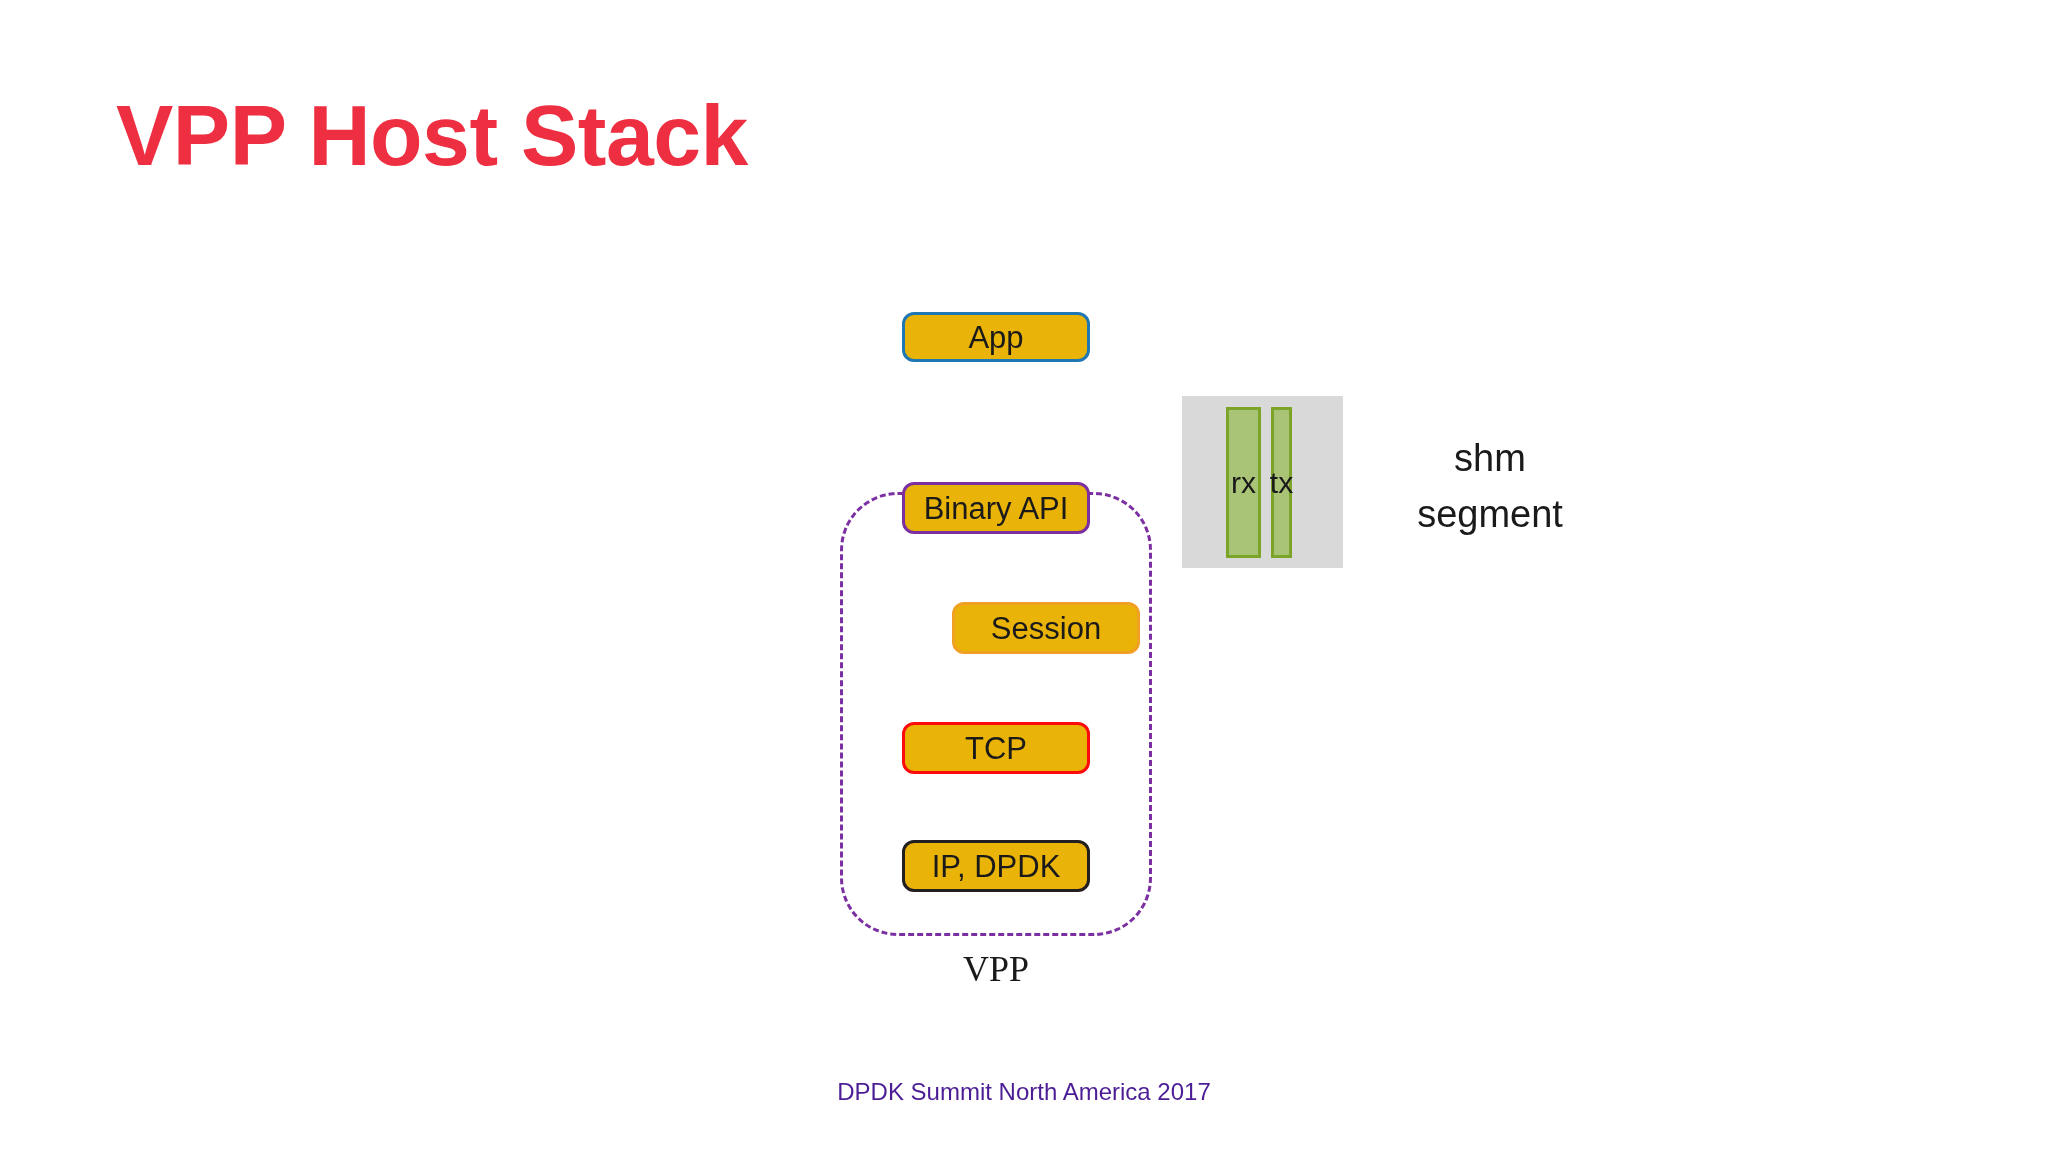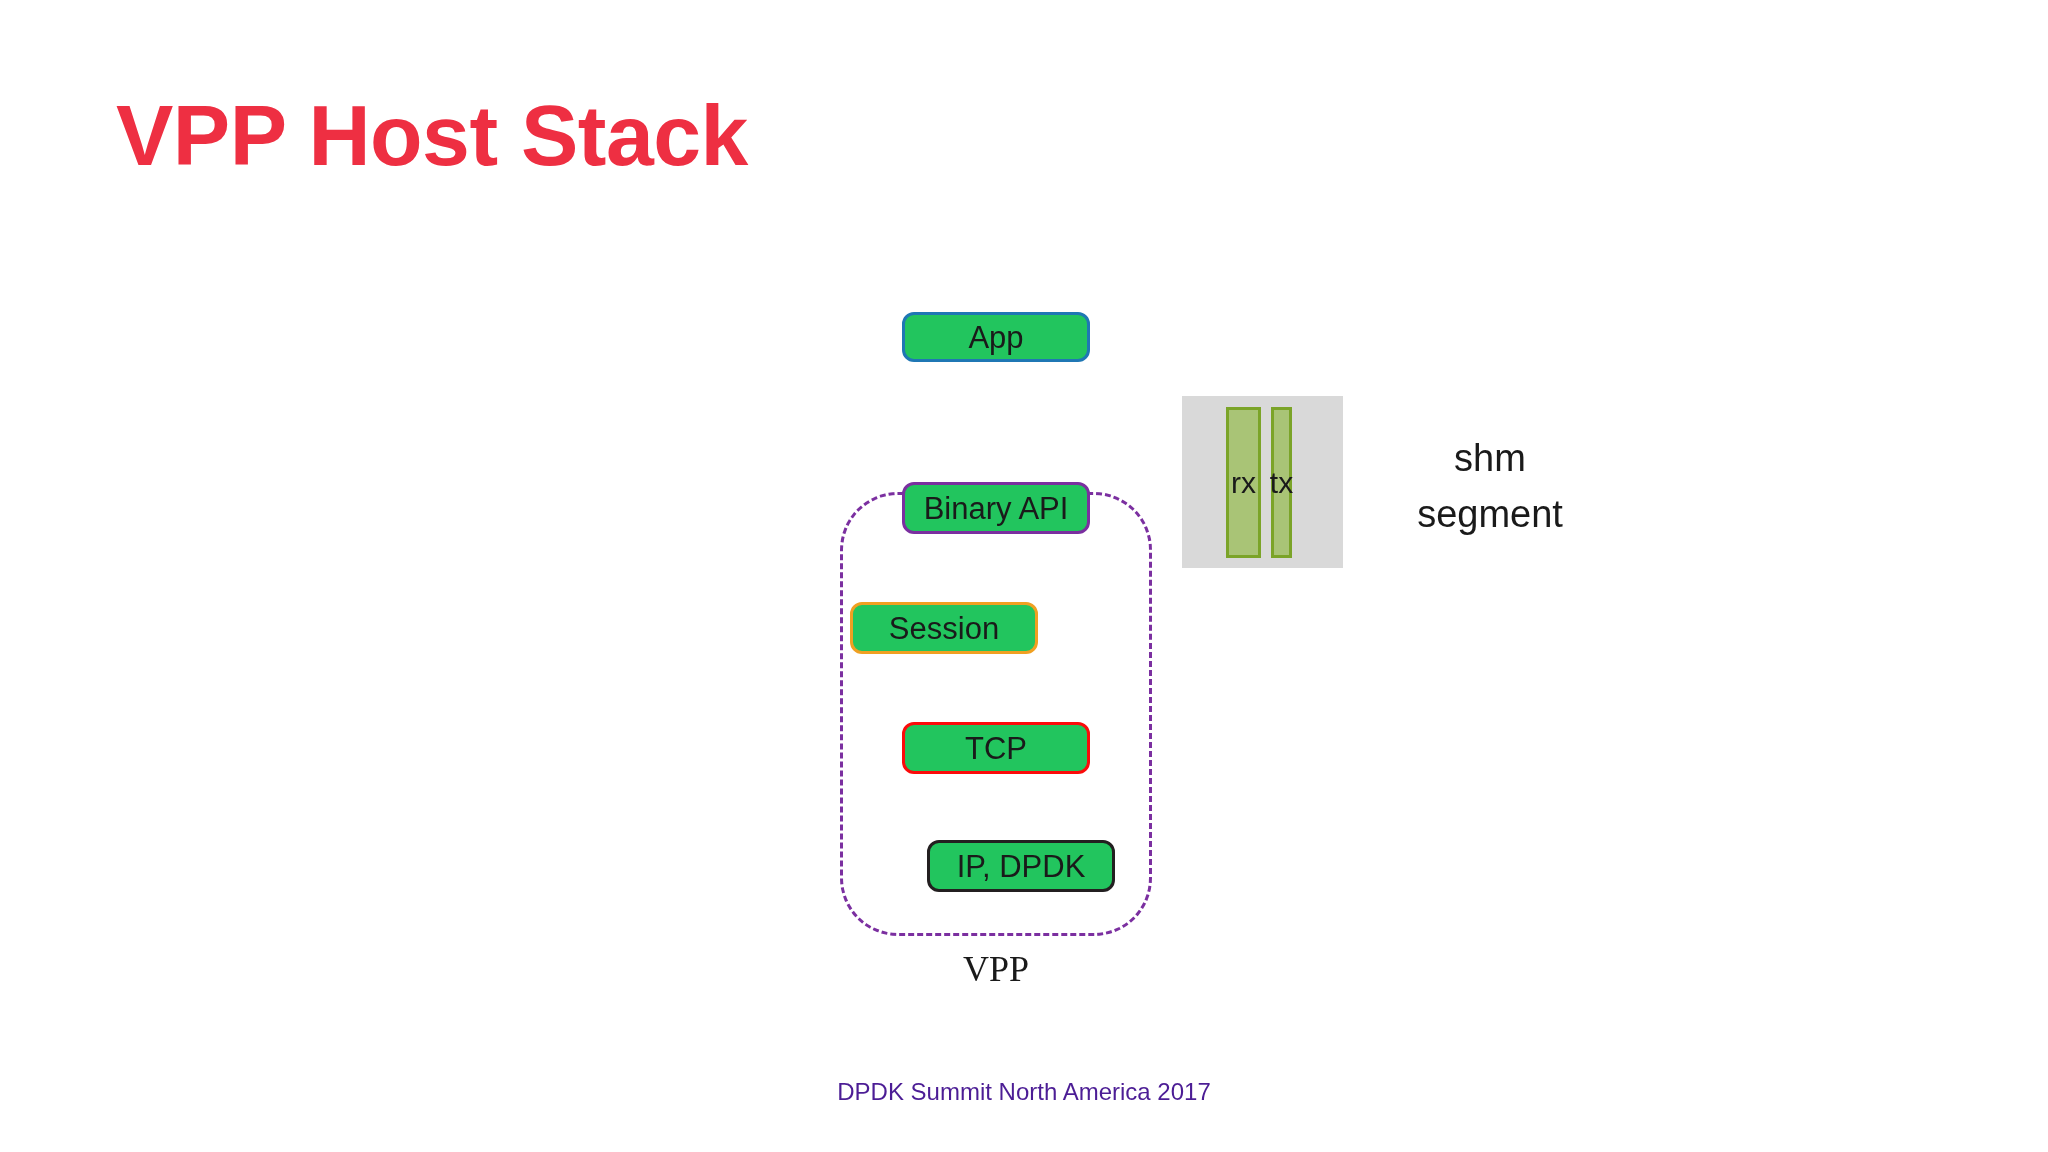--- a/index.html
+++ b/index.html
@@ -26,39 +26,39 @@
     letter-spacing: -0.5px;
     color: #ee2f42;
     white-space: nowrap;
     line-height: 1.1;
   }
 
   
   .stack-box {
     position: absolute;
     box-sizing: border-box;
-    background: #22c55e;
+    background: #eab308;
     border-style: solid;
     border-width: 3px;
     border-radius: 12px;
     display: flex;
     align-items: center;
     justify-content: center;
     color: #1a1a1a;
     font-size: 31px;
     font-weight: 400;
     line-height: 1;
     z-index: 3;
   }
 
   #box-app      { left: 902px; top: 312px; width: 188px; height: 50px; border-color: #1f77b4; }
   #box-binapi   { left: 902px; top: 482px; width: 188px; height: 52px; border-color: #7b2fa0; text-align: right; }
-  #box-session  { left: 850px; top: 602px; width: 188px; height: 52px; border-color: #f0a022; }
+  #box-session  { left: 952px; top: 602px; width: 188px; height: 52px; border-color: #f0a022; }
   #box-tcp      { left: 902px; top: 722px; width: 188px; height: 52px; border-color: #fb0b0b; }
-  #box-ipdpdk   { left: 902px; top: 840px; width: 188px; height: 52px; border-color: #231f20; margin-left: 25px; }
+  #box-ipdpdk   { left: 902px; top: 840px; width: 188px; height: 52px; border-color: #231f20; }
 
   
   #vpp-container {
     position: absolute;
     left: 840px;
     top: 492px;
     width: 312px;
     height: 444px;
     box-sizing: border-box;
     border: 3px dashed #7b2fa0;

